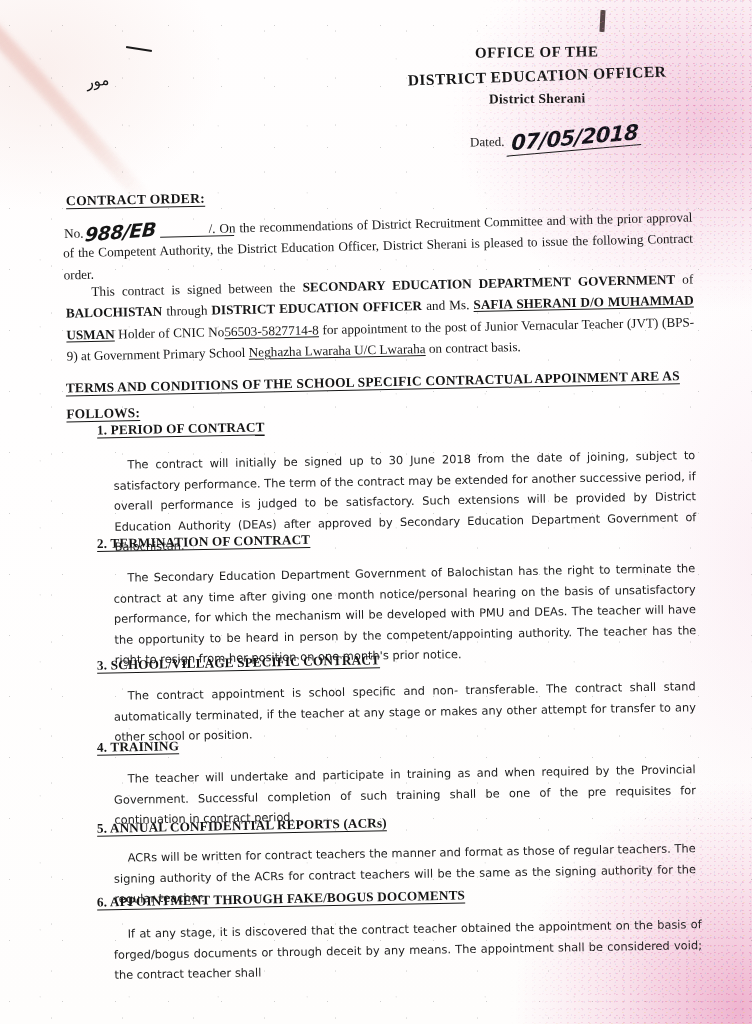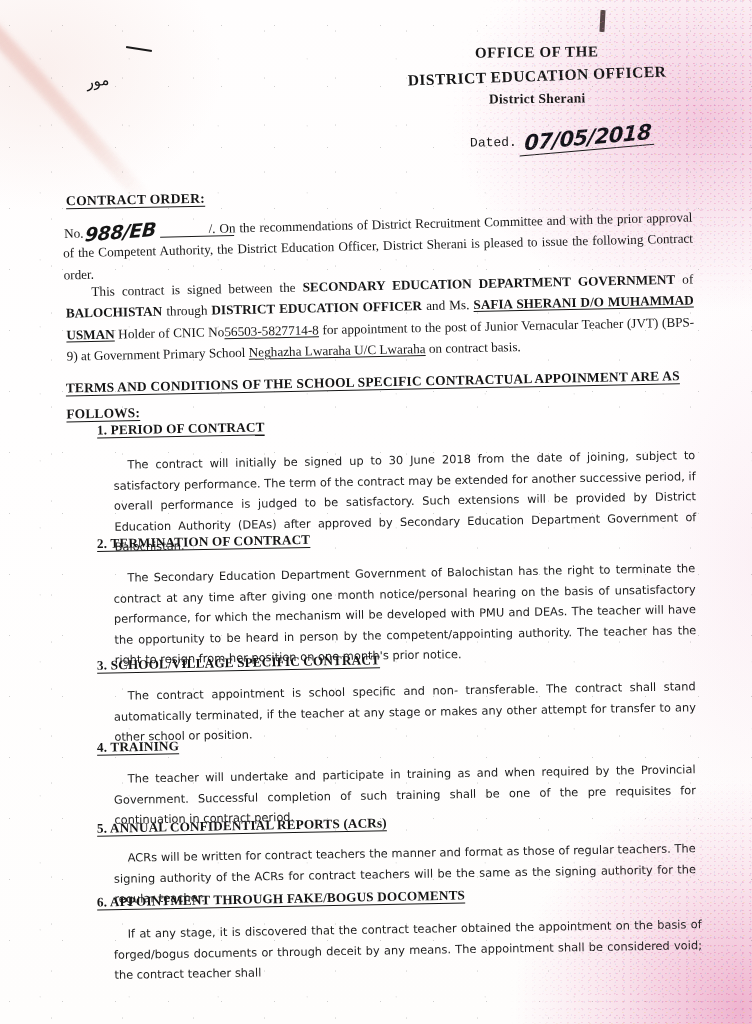--- a/index.html
+++ b/index.html
@@ -156,21 +156,21 @@
   }
   .dated-row {
     position: absolute;
     left: 470px;
     top: 128px;
     display: flex;
     align-items: flex-end;
     transform: rotate(-1deg);
   }
   .dated-label {
-    font-family: Liberation Mono, monospace;
+    font-family: Liberation Serif, serif;
     font-size: 13px;
     padding-bottom: 2px;
   }
   .dated-value {
     font-family: "DejaVu Sans", sans-serif;
     font-size: 21px;
     font-weight: bold;
     font-style: italic;
     color: #13131a;
     border-bottom: 1.6px solid #191919;

